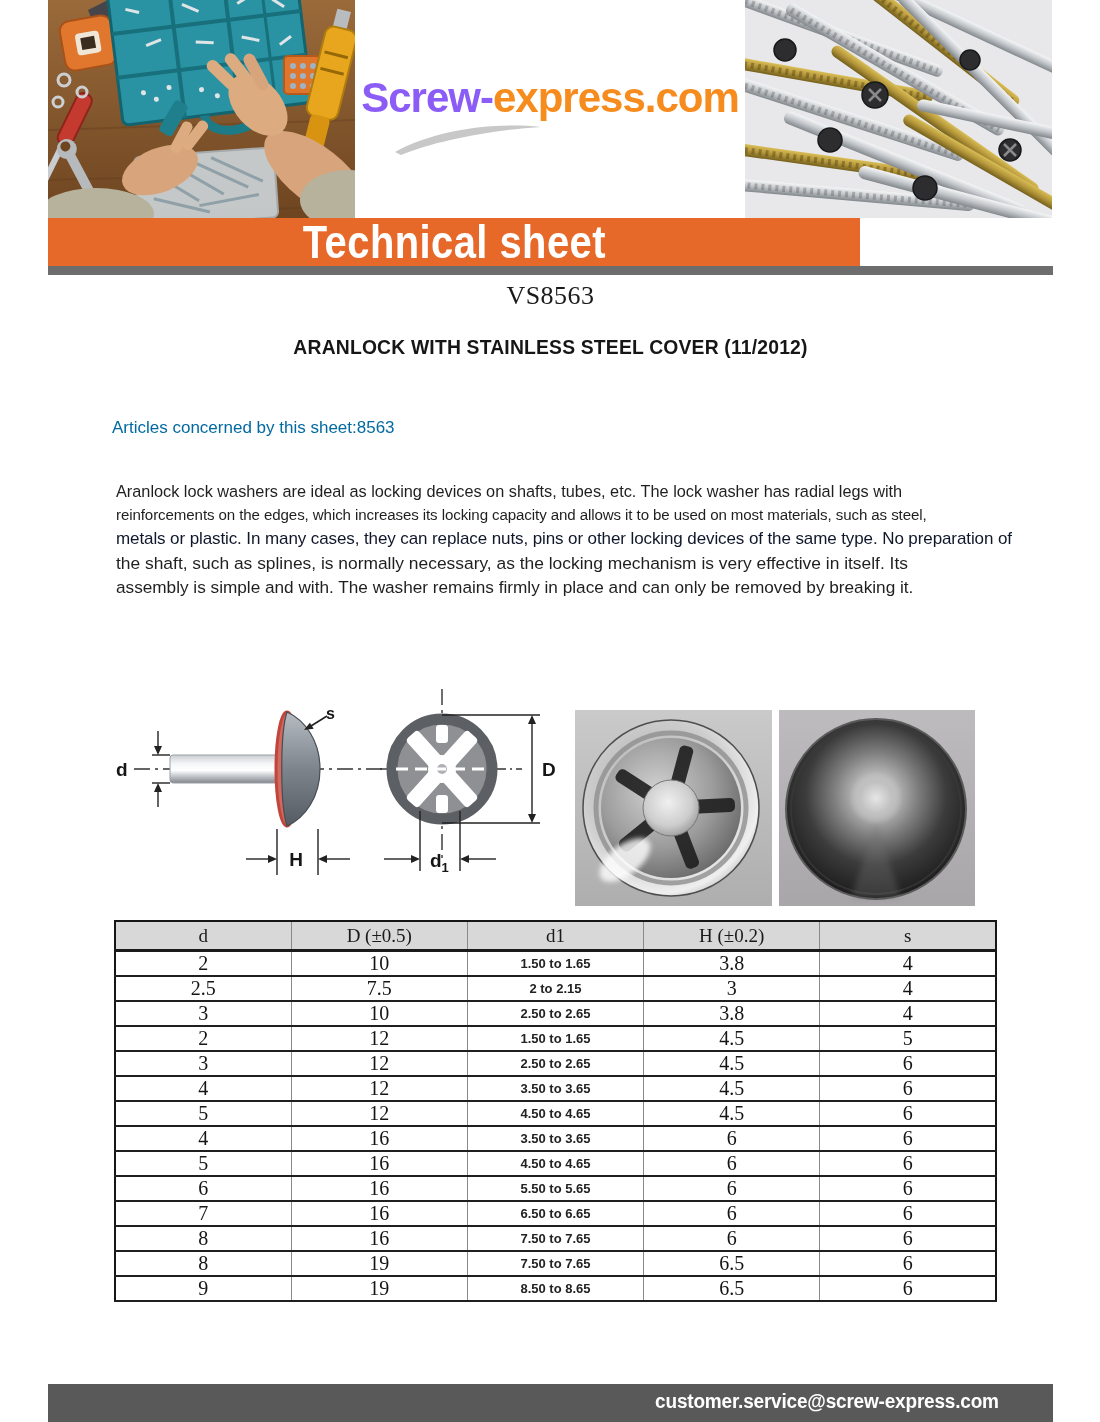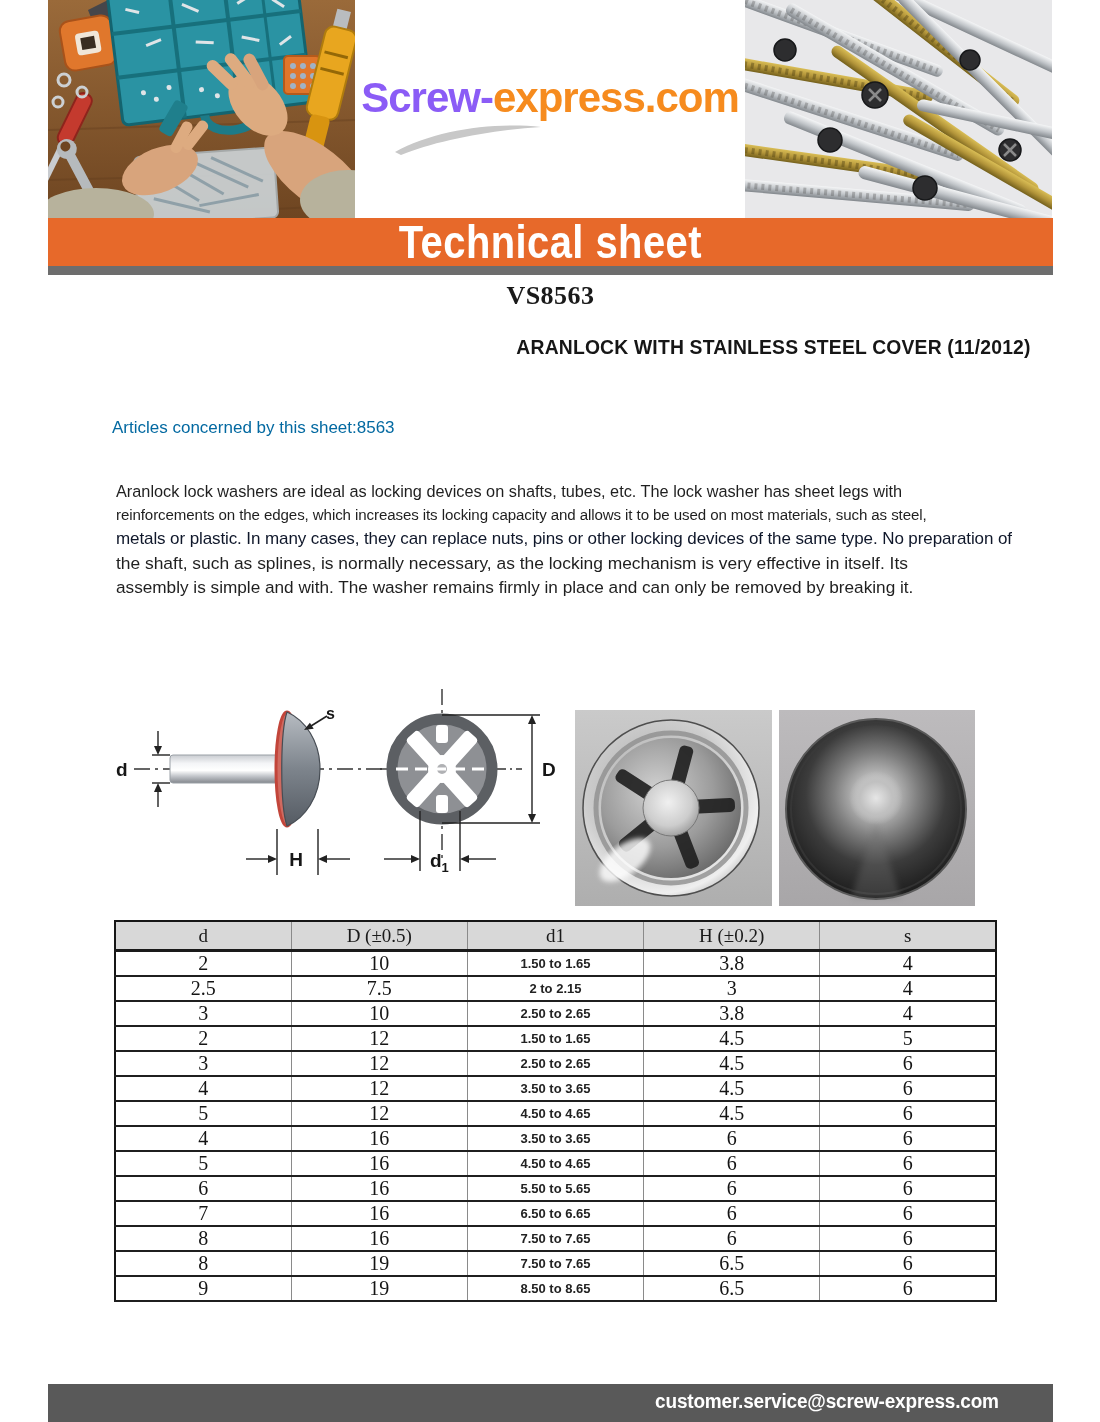--- a/index.html
+++ b/index.html
@@ -10,30 +10,30 @@
   .hdr-photo{position:absolute;top:0;height:218px;width:307px;overflow:hidden;}
   .hdr-photo svg{display:block;}
   .hdr-left{left:48px;}
   .hdr-right{left:745px;}
   .logo{position:absolute;left:355px;top:74px;width:390px;text-align:center;white-space:nowrap;
         font-weight:bold;font-size:42px;letter-spacing:-1px;}
   .logo .lg-a{color:#8b5cf6;}
   .logo .lg-b{color:#f68b1e;}
   .swoosh{position:absolute;left:391px;top:121px;width:154px;height:34px;}
 
-  .banner{position:absolute;left:48px;top:218px;width:1005px;height:48px;background:#e7692a;
+  .banner{position:absolute;left:48px;top:218px;width:812px;height:48px;background:#e7692a;
           display:flex;align-items:center;justify-content:center;}
   .banner span{display:inline-block;color:#ffffff;font-weight:bold;font-size:47px;
                letter-spacing:0.5px;transform:scaleX(.85);line-height:48px;}
   .banner-underline{position:absolute;left:48px;top:266px;width:1005px;height:9px;background:#6d6d6d;}
 
   
   .doc-code{position:absolute;left:48px;top:281px;width:1005px;text-align:center;
-            font-family:"Liberation Serif", serif;font-weight:bold;font-size:26px;letter-spacing:.5px;}
-  .doc-title{position:absolute;left:48px;top:335px;width:1005px;text-align:right;}
+            font-family:"Liberation Serif", serif;font-weight:normal;font-size:26px;letter-spacing:.5px;}
+  .doc-title{position:absolute;left:48px;top:335px;width:1005px;text-align:center;}
   .doc-title span{display:inline-block;font-weight:bold;font-size:21px;letter-spacing:.2px;transform:scaleX(.92);color:#161616;}
   .articles{position:absolute;left:112px;top:418px;font-size:17px;color:#0369a1;}
 
   
   .desc{position:absolute;left:116px;top:479px;width:860px;}
   .dl{line-height:24px;white-space:nowrap;color:#1f1f1f;}
   .dl0{font-size:16.3px;}
   .dl1{font-size:15.1px;letter-spacing:-.1px;}
   .dl2{font-size:17px;letter-spacing:-.1px;color:#0f172a;}
   .dl3{font-size:17.4px;}
@@ -279,21 +279,21 @@
   </div>
   <div class="banner-underline"></div>
 
   <div class="doc-code">VS8563</div>
   <div class="doc-title">
     <span>ARANLOCK WITH STAINLESS STEEL COVER (11/2012)</span>
   </div>
   <div class="articles">Articles concerned by this sheet:8563</div>
 
   <div class="desc">
-      <div class="dl dl0">Aranlock lock washers are ideal as locking devices on shafts, tubes, etc. The lock washer has sheet legs with</div>
+      <div class="dl dl0">Aranlock lock washers are ideal as locking devices on shafts, tubes, etc. The lock washer has radial legs with</div>
       <div class="dl dl1">reinforcements on the edges, which increases its locking capacity and allows it to be used on most materials, such as steel,</div>
       <div class="dl dl2">metals or plastic. In many cases, they can replace nuts, pins or other locking devices of the same type. No preparation of</div>
       <div class="dl dl3">the shaft, such as splines, is normally necessary, as the locking mechanism is very effective in itself. Its</div>
       <div class="dl dl4">assembly is simple and with. The washer remains firmly in place and can only be removed by breaking it.</div>
     </div>
 
   <svg class="drawing" viewBox="0 0 460 228">
     <defs>
       <linearGradient id="shaftGrad" x1="0" y1="0" x2="0" y2="1">
         <stop offset="0" stop-color="#c9ccd1"></stop>

